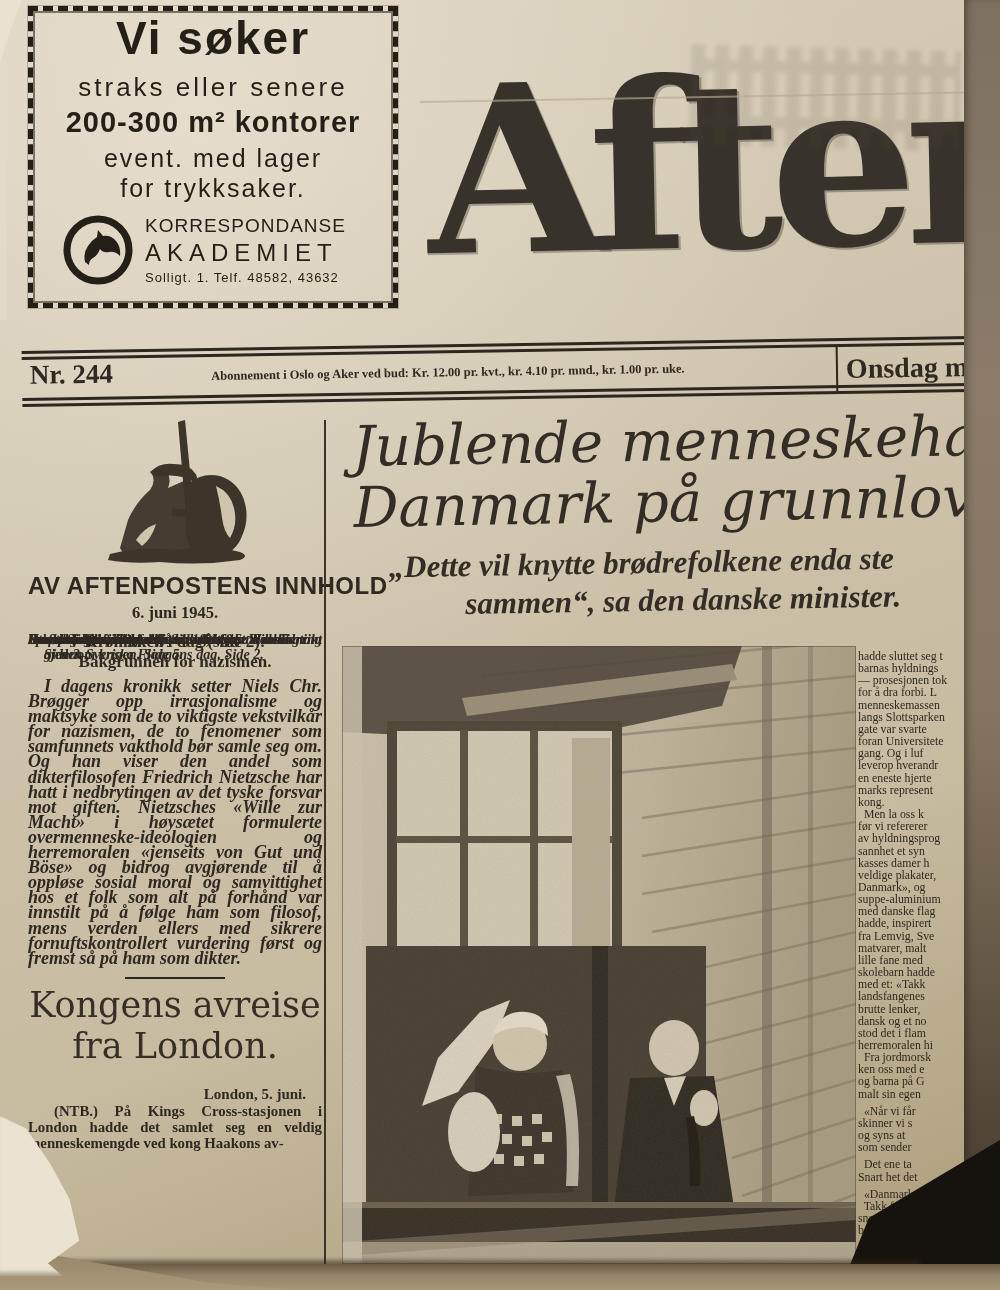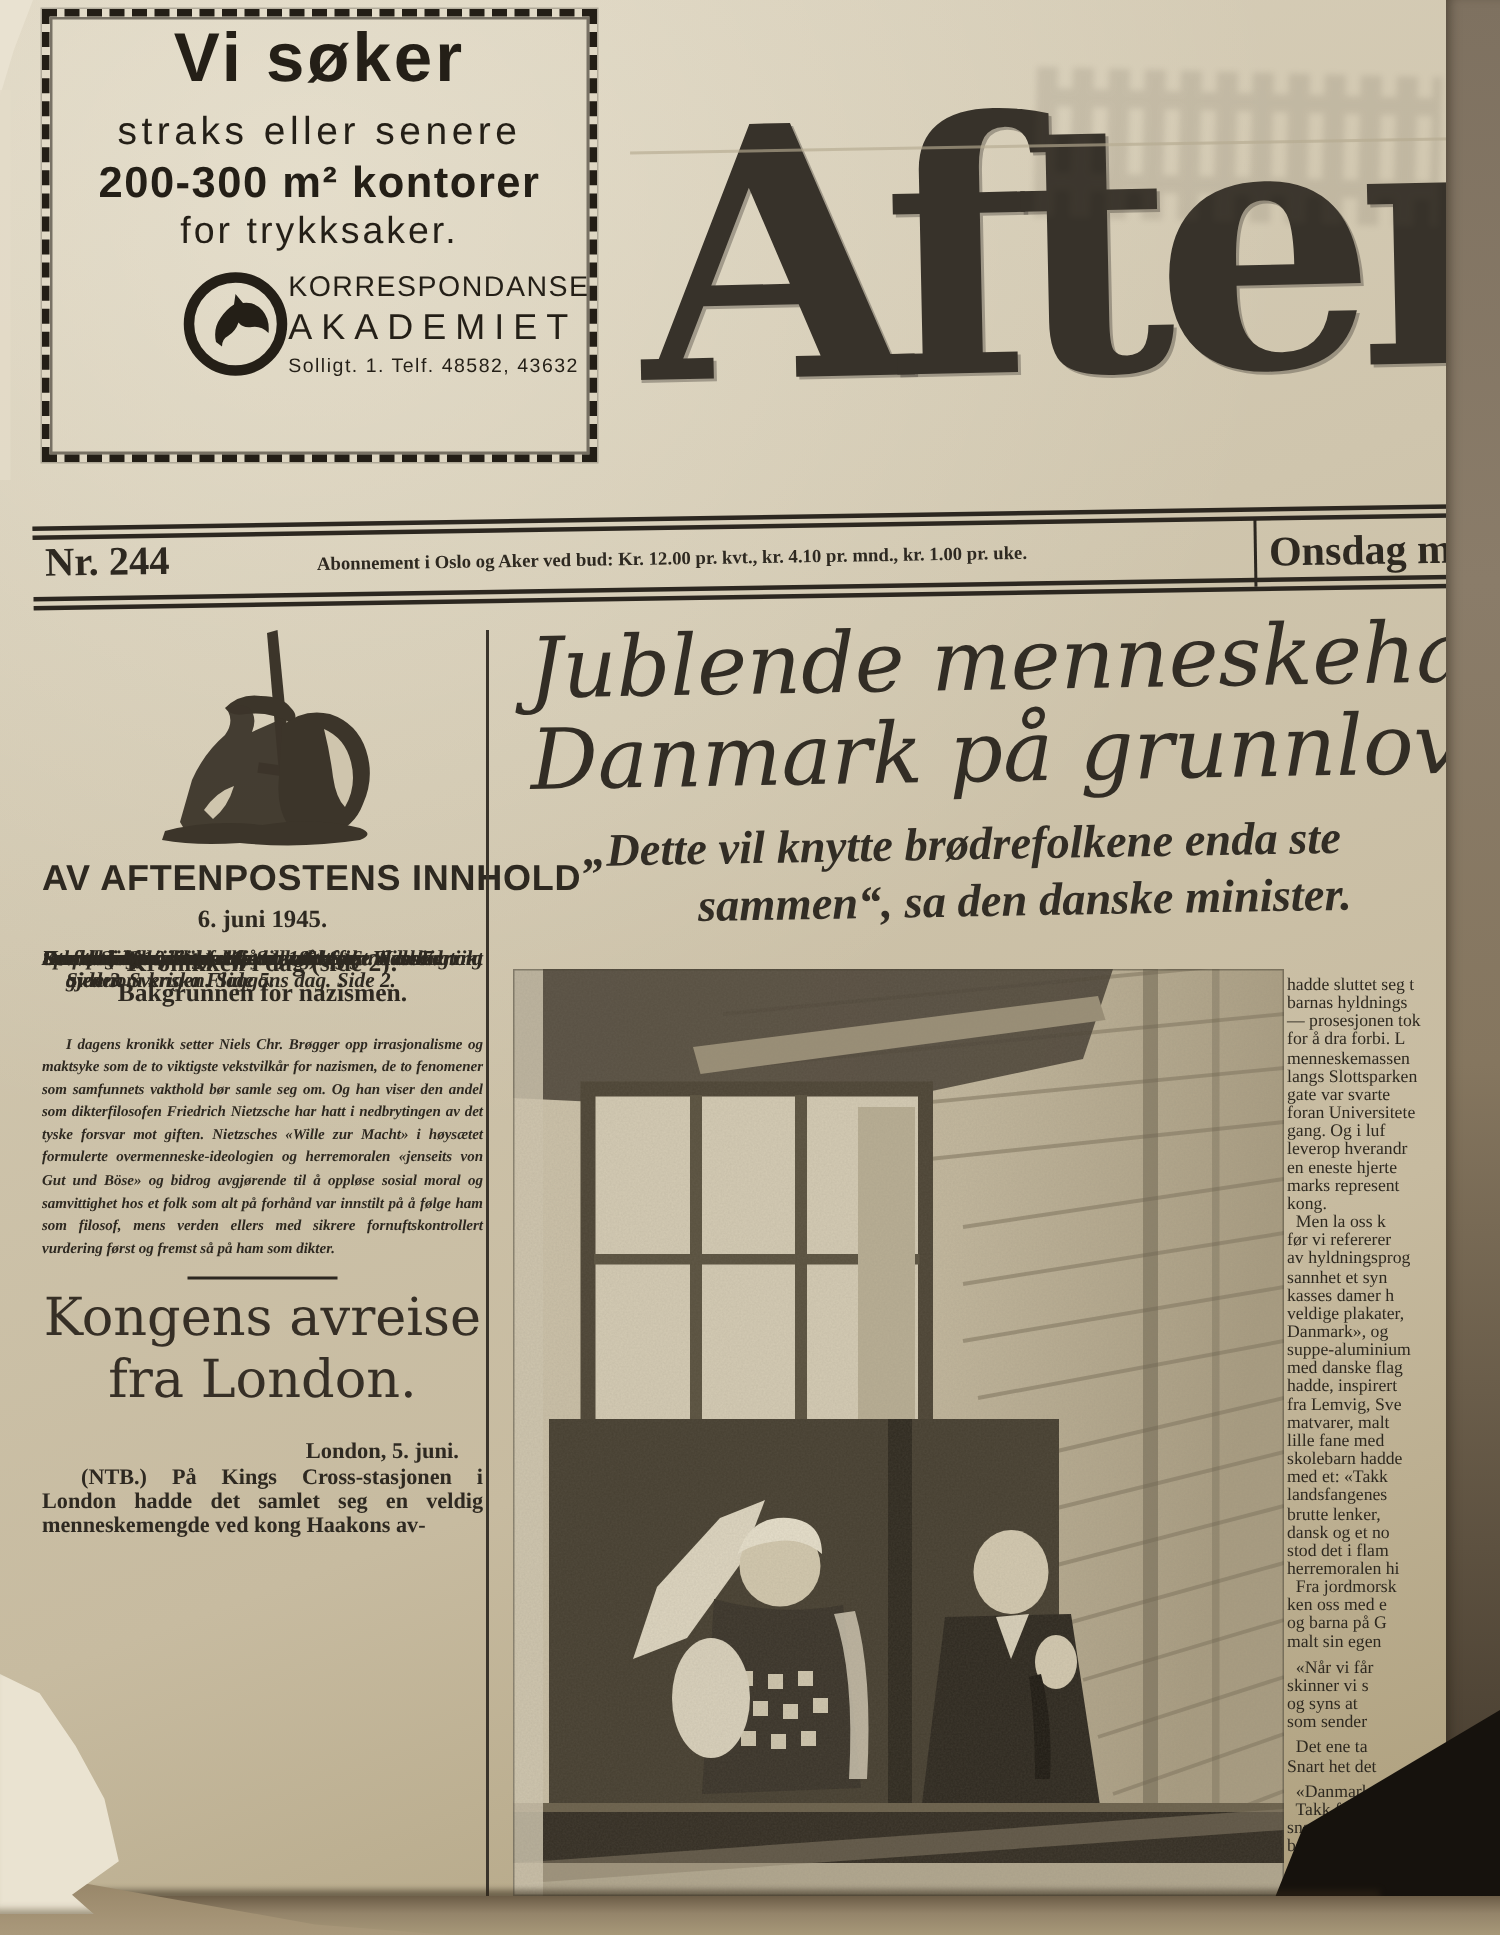--- a/index.html
+++ b/index.html
@@ -13,21 +13,21 @@
   
   .ad-box{left:28px;top:6px;width:370px;height:302px;border:5px dashed #231e16;
           box-shadow:inset 0 0 0 2px rgba(35,30,22,.55), 0 0 0 1px rgba(35,30,22,.25);
           font-family:"Liberation Sans", sans-serif;color:#241f17;text-align:center;}
   .ad-box > div{position:static;}
   .ad-title{font-size:46px;font-weight:bold;letter-spacing:2px;}
   .ad-l1{font-size:26px;letter-spacing:3px;margin-top:7px;}
   .ad-l2{font-size:29px;font-weight:bold;letter-spacing:1px;margin-top:3px;}
   .ad-l3{font-size:25px;letter-spacing:2px;margin-top:5px;}
   .ad-l4{font-size:25px;letter-spacing:2px;margin-top:1px;}
-  .ad-logo-row{display:flex;align-items:center;margin:12px 0 0 30px;text-align:left;justify-content:flex-end;}
+  .ad-logo-row{display:flex;align-items:center;gap:12px;margin:12px 0 0 30px;text-align:left;}
   .ad-logo-row svg{position:static;flex:0 0 auto;}
   .ad-org1{font-size:19px;letter-spacing:1px;}
   .ad-org2{font-size:24px;letter-spacing:6px;margin-top:2px;}
   .ad-addr{font-size:13px;letter-spacing:1px;margin-top:3px;}
 
   
   .masthead{left:426px;top:16px;width:600px;height:330px;overflow:hidden;
             font-family:"DejaVu Serif", serif;font-weight:bold;font-size:232px;line-height:300px;
             letter-spacing:-13px;color:#37322a;transform:rotate(-1.2deg);
             text-shadow:2px 2px 0 rgba(55,50,42,.35);white-space:nowrap;}
@@ -59,22 +59,22 @@
   .leftcol > *{position:static;display:block;}
   .toc-art{margin:0 auto 4px;display:block;}
   .toc-header{font-family:"Liberation Sans", sans-serif;font-weight:bold;font-size:24px;
               letter-spacing:.5px;text-align:right;white-space:nowrap;}
   .toc-date{font-weight:bold;font-size:16.5px;text-align:center;margin:3px 0 9px;}
   .toc-list{display:block;}
   .toc-item{font-weight:bold;font-style:italic;font-size:14.2px;line-height:14.8px;
             text-align:justify;padding-left:16px;text-indent:-16px;margin-bottom:3px;}
   .kron-h1{font-weight:bold;font-size:17px;text-align:center;margin-top:9px;}
   .kron-h2{font-weight:bold;font-size:17px;text-align:center;}
-  .kron-p{font-weight:bold;font-style:italic;font-size:10px;line-height:15.1px;
-          text-align:justify;text-indent:16px;margin-top:17px;}
+  .kron-p{font-weight:bold;font-style:italic;font-size:18px;line-height:15.1px;
+          text-align:justify;text-indent:16px;margin-top:7px;}
   .divider{width:100px;height:2px;background:#2c2720;margin:11px auto 6px;}
   .kings-h{font-family:"DejaVu Serif", serif;font-size:35px;line-height:41px;text-align:center;color:#362f26;}
   .kings-date{font-weight:bold;font-size:15px;text-align:right;padding-right:16px;margin-top:19px;}
   .kings-p{font-weight:bold;font-size:14.8px;line-height:16.2px;text-align:justify;text-indent:26px;}
 
   .vrule{left:324px;top:420px;width:2px;height:845px;background:#3a342b;}
 
   
   .rightcol{left:858px;top:650px;width:120px;font-weight:normal;font-size:11.8px;line-height:12.15px;
             color:#2e2920;}
@@ -107,20 +107,21 @@
 </style>
 </head>
 <body>
 
 <div class="page">
 
   <div class="ad-box">
     <div class="ad-title">Vi søker</div>
     <div class="ad-l1">straks eller senere</div>
     <div class="ad-l2">200-300 m² kontorer</div>
+    <div class="ad-l3">event. med lager</div>
     <div class="ad-l4">for trykksaker.</div>
     <div class="ad-logo-row">
       <svg width="70" height="70" viewBox="0 0 70 70">
         <circle cx="35" cy="35" r="31" fill="none" stroke="#241f17" stroke-width="7"></circle>
         <path d="M22,47 Q20,38 25,31 Q29,25 34,22 L35,15 L40,21 Q48,20 53,26 Q58,32 57,41 Q52,36 46,37 Q40,38 37,34 Q35,40 30,43 Q26,45 26,50 Z" fill="#241f17"></path>
       </svg>
       <div style="position:static">
         <div class="ad-org1" style="position:static">KORRESPONDANSE</div>
         <div class="ad-org2" style="position:static">AKADEMIET</div>
         <div class="ad-addr" style="position:static">Solligt. 1.  Telf. 48582, 43632</div>

